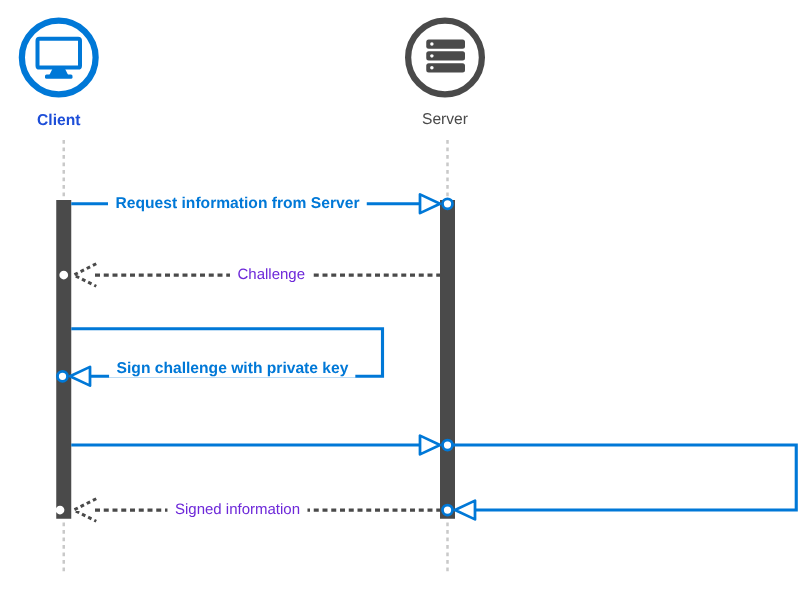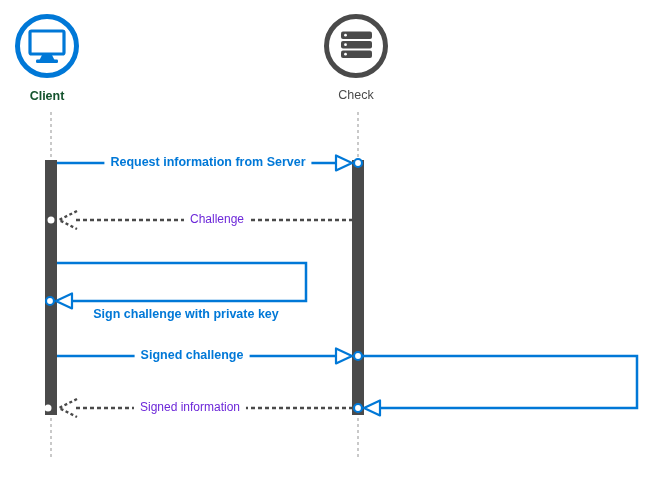--- a/index.html
+++ b/index.html
@@ -12,21 +12,21 @@
   }
   #diagram-svg{position:absolute;left:0;top:0;}
   .label{
     position:absolute;
     transform:translate(-50%,-50%);
     white-space:nowrap;
     font-size:12.5px;
     line-height:1.1;
   }
   .actor-label{background:transparent;}
-  .client-label{color:#14532d;font-weight:700;}
+  .client-label{color:#1d4ed8;font-weight:700;}
   .server-label{color:#4A4A4A;font-weight:400;}
   .msg-label{background:#fff;padding:0 6px;}
   .msg-blue{color:#0078D7;font-weight:600;}
   .msg-dark{color:#6d28d9;font-weight:400;font-size:12px;}
 </style>
 </head>
 <body>
 
 <div id="stage">
 
@@ -89,25 +89,24 @@
       <rect x="341" y="41" width="31" height="7.4" rx="2" fill="#4A4A4A"></rect>
       <rect x="341" y="50.5" width="31" height="7.4" rx="2" fill="#4A4A4A"></rect>
       <circle cx="345.5" cy="35.2" r="1.4" fill="#fff"></circle>
       <circle cx="345.5" cy="44.7" r="1.4" fill="#fff"></circle>
       <circle cx="345.5" cy="54.2" r="1.4" fill="#fff"></circle>
     </g>
   </svg>
 
   <div class="label actor-label client-label" style="left:47px;top:97px;">Client</div>
 
-  <div class="label actor-label server-label" style="left:356px;top:96px;">Check</div>
+  <div class="label actor-label server-label" style="left:356px;top:96px;">Server</div>
 
-  <div class="label msg-label msg-blue" style="left:208px;top:163px;">Request information from Server</div>
+  <div class="label msg-label msg-blue" style="left:190px;top:163px;">Request information from Server</div>
 
   <div class="label msg-label msg-dark" style="left:217px;top:220px;">Challenge</div>
 
-  <div class="label msg-label msg-blue" style="left:186px;top:315px;">Sign challenge with private key</div>
+  <div class="label msg-label msg-blue" style="left:186px;top:295px;">Sign challenge with private key</div>
 
-  <div class="label msg-label msg-blue" style="left:192px;top:356px;">Signed challenge</div>
 
 
   <div class="label msg-label msg-dark" style="left:190px;top:408px;">Signed information</div>
 </div>
 
 </body></html>

